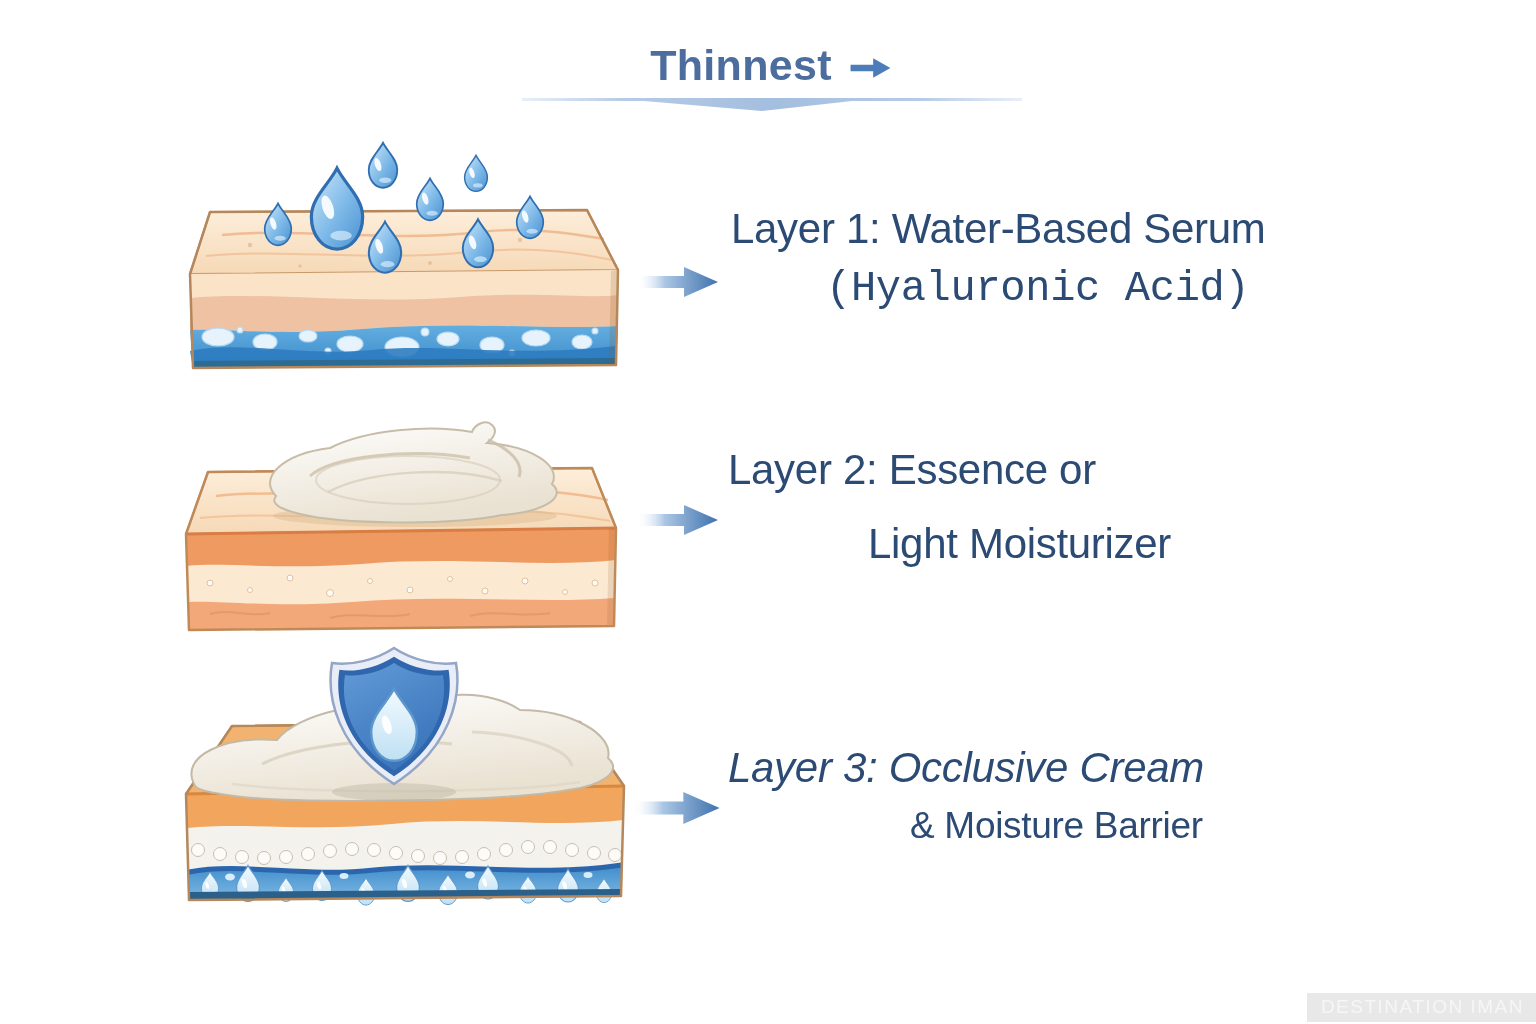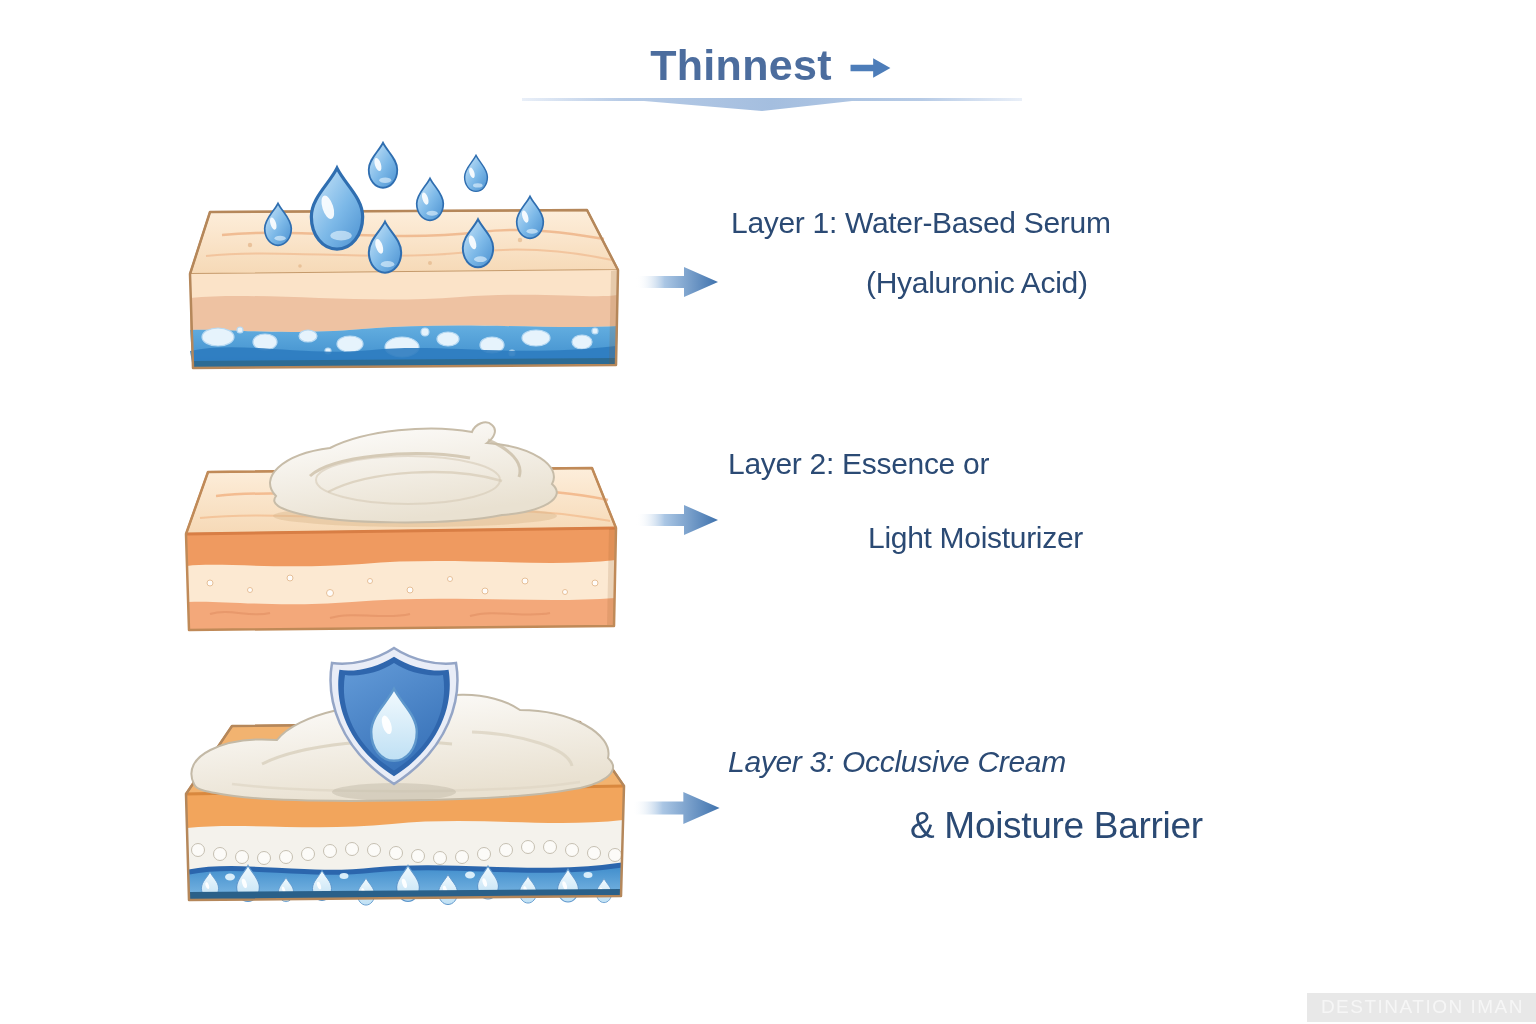--- a/index.html
+++ b/index.html
@@ -8,24 +8,24 @@
     overflow:hidden;font-family:"Liberation Sans",sans-serif;
   }
   
   .title-wrap{position:absolute;left:4px;top:44px;width:100%;
     display:flex;flex-direction:column;align-items:center;}
   .title-line{display:flex;align-items:center;gap:16px;
     color:#4c6d9e;font-size:43px;font-weight:600;letter-spacing:.3px;line-height:1;}
   .title-arrow{width:46px;height:28px;margin-top:5px;}
   .title-underline{width:500px;height:18px;margin-top:8px;}
   
-  .label{position:absolute;color:#2b4a74;font-size:30px;font-weight:500;
+  .label{position:absolute;color:#2b4a74;font-size:42px;font-weight:500;
     letter-spacing:-.3px;white-space:nowrap;line-height:1.1;}
   .l-r1l1{left:731px;top:206px;}
-  .l-r1l2{left:866px;top:266px;}
+  .l-r1l2{left:826px;top:266px;font-family:Liberation Mono, monospace;}
   .l-r2l1{left:728px;top:447px;}
   .l-r2l2{left:868px;top:521px;}
   .l-r3l1{left:728px;top:745px;font-style:italic;}
   .l-r3l2{left:862px;top:806px;font-size:37px;margin-left:48px;}
   
   .illus{position:absolute;}
   .illus-1{left:180px;top:140px;width:465px;height:237px;}
   .illus-2{left:180px;top:418px;width:460px;height:218px;}
   .illus-3{left:172px;top:644px;width:476px;height:270px;}
   

